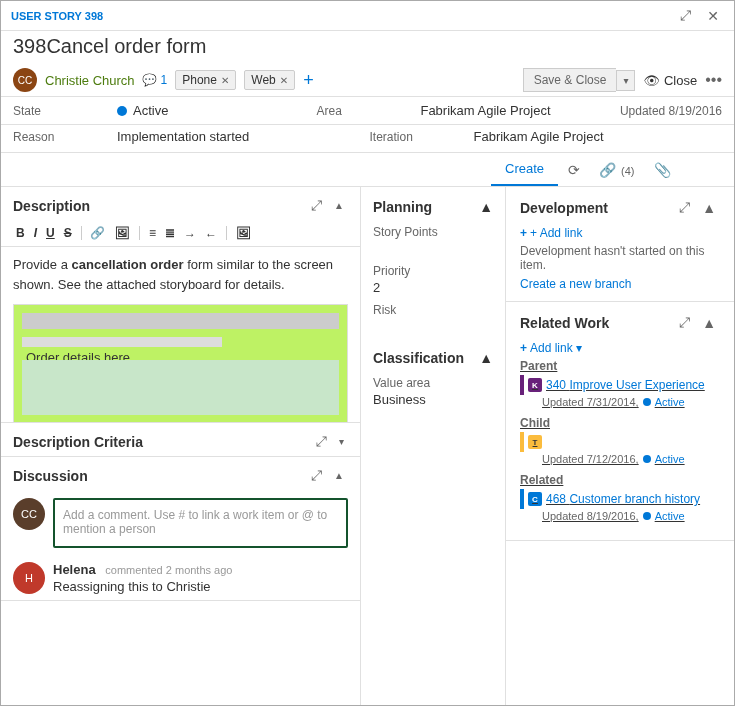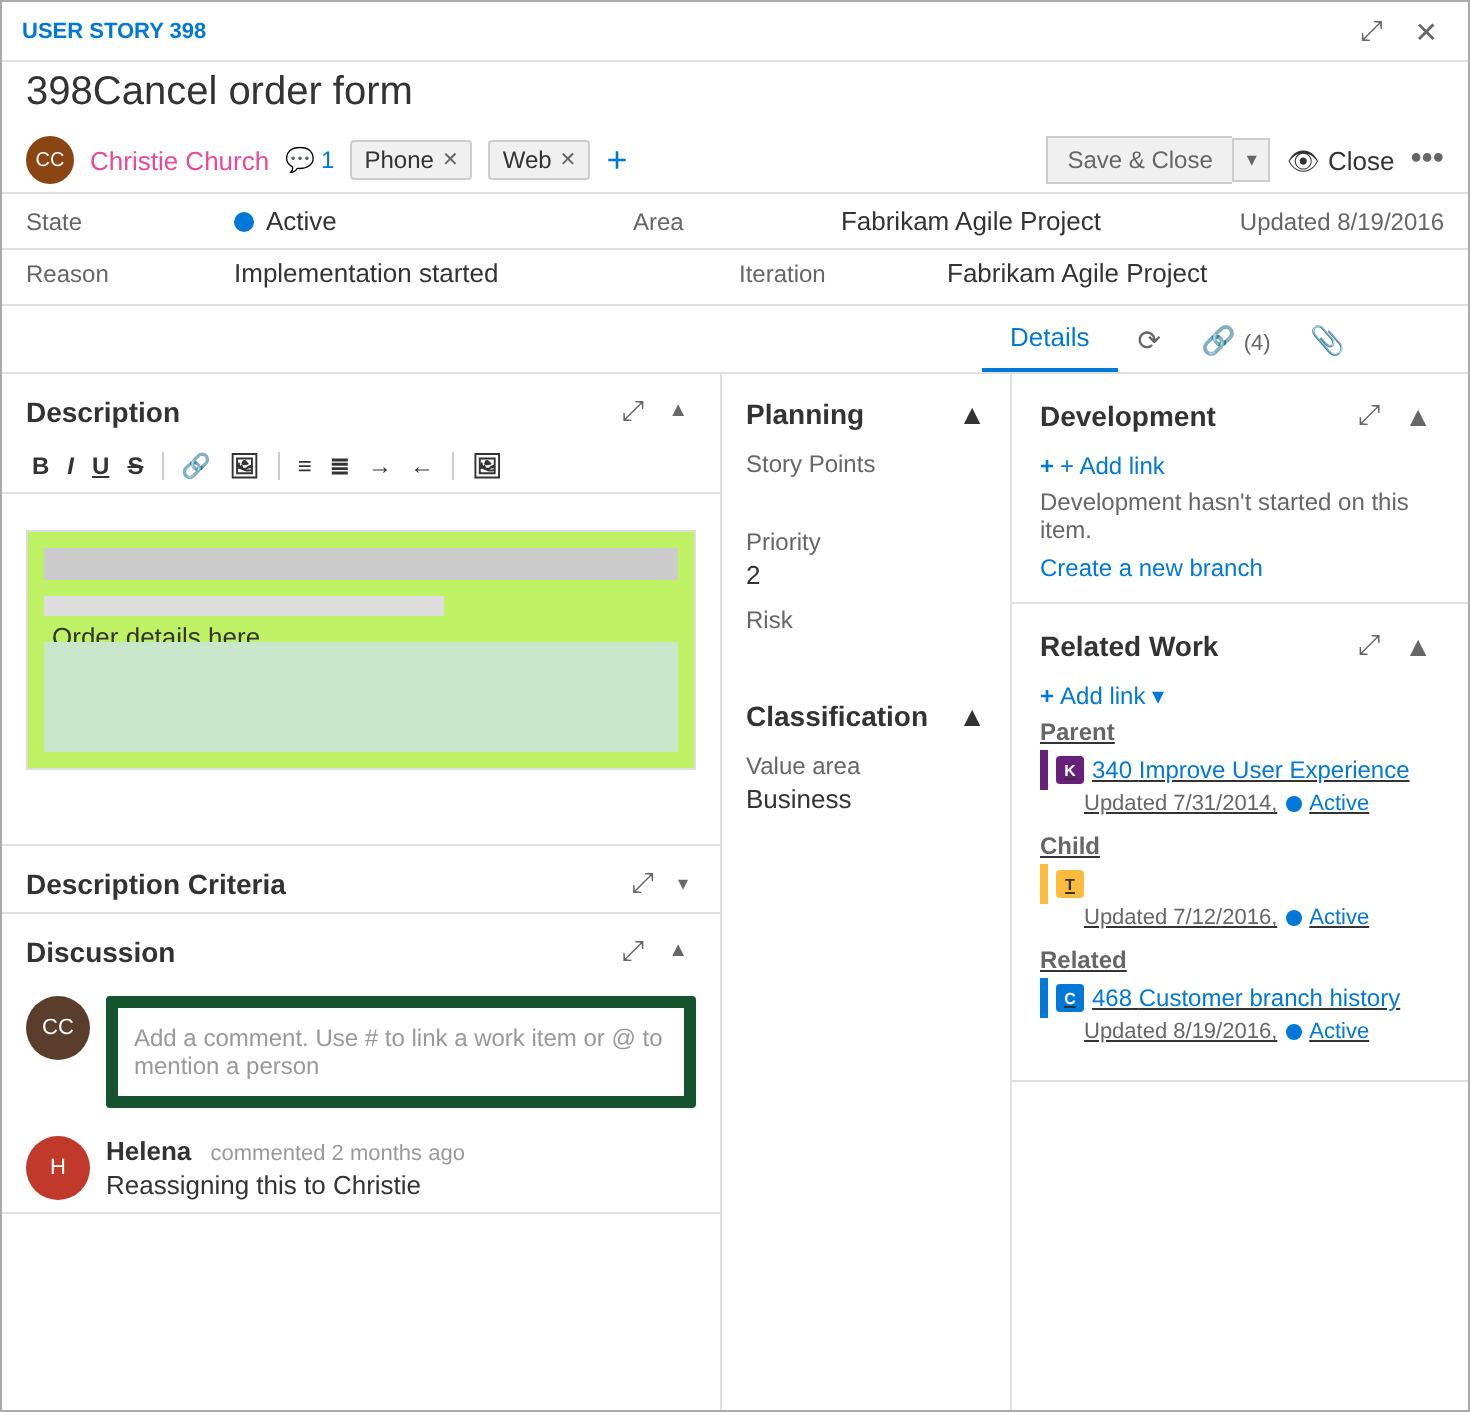--- a/index.html
+++ b/index.html
@@ -13,21 +13,21 @@
     .win-btn { background: none; border: none; cursor: pointer; font-size: 14px; color: #666; padding: 2px 5px; }
 
     
     .title-row { display: flex; align-items: center; padding: 4px 12px 6px 12px; }
     .work-item-id { font-size: 20px; font-weight: 400; color: #333; }
     .work-item-title { font-size: 20px; font-weight: 400; color: #333; }
 
     
     .toolbar-row { display: flex; align-items: center; padding: 4px 12px; gap: 8px; border-bottom: 1px solid #e0e0e0; }
     .avatar-sm { width: 24px; height: 24px; border-radius: 50%; background: #c0c0c0; overflow: hidden; display: inline-flex; align-items: center; justify-content: center; font-size: 11px; color: #fff; }
-    .person-name { font-size: 13px; color: #ec4899; }
+    .person-name { font-size: 13px; color: #4d7c0f; }
     .comment-badge { display: flex; align-items: center; gap: 3px; color: #0078d7; font-size: 12px; cursor: pointer; }
     .tag-pill { display: flex; align-items: center; gap: 4px; background: #f0f0f0; border: 1px solid #ccc; border-radius: 2px; padding: 2px 6px; font-size: 12px; }
     .tag-pill .remove-btn { cursor: pointer; color: #666; font-size: 10px; }
     .add-tag-btn { background: none; border: none; cursor: pointer; font-size: 18px; color: #0078d7; line-height: 1; }
     .spacer { flex: 1; }
     .save-close-btn { display: flex; align-items: center; gap: 0; }
     .save-btn { background: #f0f0f0; border: 1px solid #ccc; padding: 4px 10px; font-size: 12px; cursor: pointer; border-right: none; color: #666; }
     .save-dropdown-btn { background: #f0f0f0; border: 1px solid #ccc; padding: 4px 6px; font-size: 10px; cursor: pointer; color: #666; }
     .follow-btn { display: flex; align-items: center; gap: 4px; background: none; border: none; cursor: pointer; font-size: 13px; color: #333; }
     .more-btn { background: none; border: none; cursor: pointer; font-size: 16px; color: #666; }
@@ -76,21 +76,21 @@
     .mockup-container { margin-top: 10px; background: #bef264; border: 1px solid #ddd; height: 120px; position: relative; overflow: hidden; }
     .mockup-bar { height: 16px; background: #ccc; margin: 8px; }
     .mockup-bar2 { height: 10px; background: #ddd; margin: 4px 8px; width: 60%; }
     .mockup-title { position: absolute; top: 45px; left: 12px; font-size: 13px; color: #333; }
     .mockup-green { position: absolute; bottom: 0; left: 0; right: 0; height: 55px; background: #c8e6c9; margin: 0 8px 8px 8px; }
 
     
     .acceptance-section { border-bottom: 1px solid #e0e0e0; }
     .discussion-input-row { display: flex; align-items: flex-start; gap: 8px; padding: 8px 12px; }
     .avatar-med { width: 32px; height: 32px; border-radius: 50%; background: #8B6914; display: flex; align-items: center; justify-content: center; flex-shrink: 0; overflow: hidden; }
-    .comment-input { flex: 1; border: 6px solid #14532d; border-radius: 2px; padding: 8px; min-height: 50px; font-size: 12px; color: #999; cursor: text; background: #fff; }
+    .comment-input { flex: 1; border: 2px solid #14532d; border-radius: 2px; padding: 8px; min-height: 50px; font-size: 12px; color: #999; cursor: text; background: #fff; }
     .comment-entry { display: flex; align-items: flex-start; gap: 8px; padding: 6px 12px; }
     .comment-avatar { width: 32px; height: 32px; border-radius: 50%; flex-shrink: 0; overflow: hidden; background: #c0392b; display: flex; align-items: center; justify-content: center; }
     .comment-body { flex: 1; }
     .comment-author { font-weight: 600; font-size: 13px; color: #333; }
     .comment-time { font-size: 11px; color: #999; margin-left: 6px; }
     .comment-text { font-size: 13px; color: #333; margin-top: 2px; }
 
     
     .right-panel { flex: 1; overflow-y: auto; padding: 0; }
 
@@ -188,21 +188,21 @@
 </div>
 
 <div class="reason-row">
   <span class="reason-label">Reason</span>
   <span>Implementation started</span>
   <span class="area-label">Iteration</span>
   <span>Fabrikam Agile Project</span>
 </div>
 
 <div class="tabs-row">
-  <div class="tab active">Details</div>
+  <div class="tab active">Create</div>
   <div class="tab-icon">⟳</div>
   <div class="tab-icon">🔗 <span class="tab-link-badge">(4)</span></div>
   <div class="tab-icon">📎</div>
 </div>
 
 <div class="main-content">
 
   <div class="left-panel">
 
     <div class="section">
@@ -225,20 +225,23 @@
         <div class="editor-sep"></div>
         <button class="editor-btn">≡</button>
         <button class="editor-btn">≣</button>
         <button class="editor-btn">→</button>
         <button class="editor-btn">←</button>
         <div class="editor-sep"></div>
         <button class="editor-btn">🖼</button>
       </div>
       <div class="editor-scrollable">
         <div class="editor-content">
+          <div class="desc-text">
+            Provide a <b>cancellation order</b> form similar to the screen shown. See the attached storyboard for details.
+          </div>
           <div class="mockup-container">
             <div class="mockup-bar"></div>
             <div class="mockup-bar2"></div>
             <div class="mockup-title">Order details here</div>
             <div class="mockup-green"></div>
           </div>
         </div>
       </div>
     </div>
 

